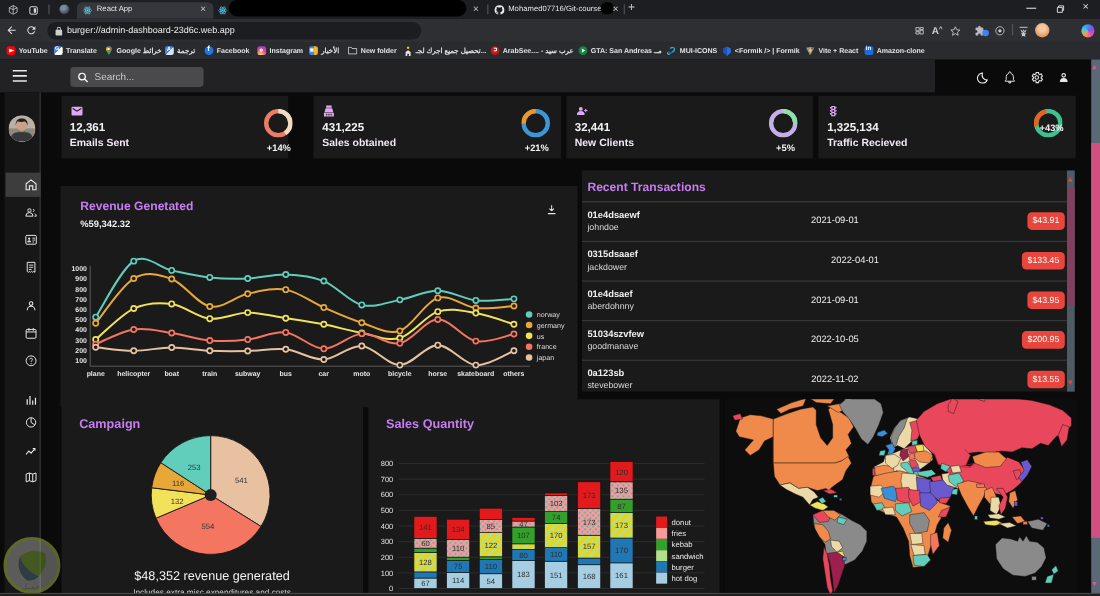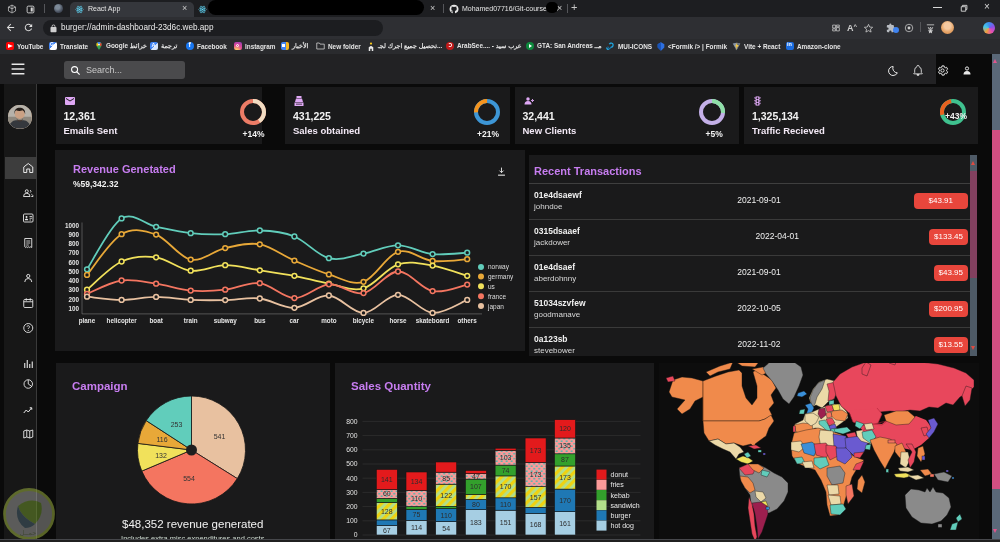--- a/index.html
+++ b/index.html
@@ -9,21 +9,21 @@
 
 #tabbar{left:0;top:0;width:1000px;height:17px;background:#1d1e21;}
 #addrbar{left:0;top:17px;width:1000px;height:22px;background:#2e2f33;}
 #bookbar{left:0;top:39px;width:1000px;height:14.5px;background:#2a2b2e;}
 .tab{top:2px;height:14.5px;border-radius:5px 5px 0 0;}
 .tabtxt{color:#e6e6e6;font-size:7px;line-height:14.5px;white-space:nowrap;}
 .bk{display:inline-flex;align-items:center;height:14.5px;color:#e4e4e4;font-size:6.4px;font-weight:bold;white-space:nowrap;}
 .bk svg,.bk .fv{margin-right:3px;}
 .fv{width:8px;height:8px;border-radius:2px;display:inline-block;}
 
-#appbar{left:0;top:53.5px;width:936px;height:30.7px;background:#222224;}
+#appbar{left:0;top:53.5px;width:850px;height:30.7px;background:#222224;}
 #sidebar{left:4px;top:84.2px;width:32.5px;height:457.8px;background:#171717;border-right:1px solid #3a3a3a;}
 .sideicon{left:0;width:32.5px;text-align:center;color:#e8e8e8;}
 .panel{background:#1a1a1b;}
 .ptitle{color:#c77df0;font-weight:bold;font-size:11px;}
 
 #sbtrack{left:992px;top:53.5px;width:7.5px;height:488.5px;background:#5a6878;}
 #sbthumb{left:992px;top:130px;width:7.5px;height:359px;background:#d24f82;}
 
 #botline{left:0;top:538.5px;width:1000px;height:1.5px;background:#46474b;}
 #botfill{left:0;top:540px;width:1000px;height:2px;background:#202020;}
@@ -314,21 +314,21 @@
       </svg>
     <div class="statnum">1,325,134</div>
       <div class="statlab">Traffic Recieved</div>
     <svg class="abs" style="left:195.5px;top:11.5px" width="26" height="26" viewBox="0 0 26 26">
       <circle cx="13" cy="13" r="11" fill="none" stroke="#3fc18f" stroke-width="4"></circle>
       <circle cx="13" cy="13" r="11" fill="none" stroke="#e8611f" stroke-width="4" stroke-dasharray="18.24 69.12" transform="rotate(165 13 13)"></circle>
     </svg>
     <div class="statpct" style="left:201px;top:24px">+43%</div>
   </div>
 
-  <div class="abs panel" style="left:55px;top:150px;width:470px;height:201px">
+  <div class="abs panel" style="left:55px;top:169px;width:470px;height:201px">
     <div class="abs ptitle" style="left:18px;top:13px">Revenue Genetated</div>
     <div class="abs" style="left:18px;top:29px;color:#f0f0f0;font-weight:bold;font-size:8.5px">%59,342.32</div>
     <svg class="abs" style="left:441px;top:16px" width="11" height="11" viewBox="0 0 24 24">
         <path d="M12 3.5v11m0 0 4.5-4.5M12 14.5 7.5 10" fill="none" stroke="#e8e8e8" stroke-width="2"></path>
         <path d="M4.5 20h15" stroke="#e8e8e8" stroke-width="2.4"></path>
       </svg>
     <svg class="abs" style="left:0px;top:55px" width="470" height="146" viewBox="55 210 470 146">
       <g stroke="#6f6f6f" stroke-width="0.7" fill="none">
           <path d="M82 227.5v91.5M82 318.9h400"></path>
         </g>
@@ -443,21 +443,21 @@
   </div>
 
   <div class="abs panel" style="left:529px;top:155px;width:448px;height:201px">
     <div class="abs ptitle" style="left:5px;top:10px">Recent Transactions</div>
     <div class="abs" style="left:0;top:27.5px;width:448px;height:1px;background:#3f3f3f"></div>
     <div>
         <div class="abs" style="left:5px;top:35px;color:#f0f0f0;font-weight:bold;font-size:8.5px">01e4dsaewf</div>
 <div class="abs" style="left:5px;top:47px;color:#d9d9d9;font-size:8px">johndoe</div>
 <div class="abs" style="left:190px;top:39.5px;width:80px;text-align:center;color:#efefef;font-size:8.5px">2021-09-01</div>
 <div class="abs" style="left:404px;top:37.5px;width:35px;transform:translateX(-100%);"></div>
-<div class="abs" style="right:9px;top:37.5px;background:#e8463c;border-radius:4px;color:#fff;font-size:8px;padding:4px 15px;line-height:1">$43.91</div>
+<div class="abs" style="right:9px;top:37.5px;background:#e8463c;border-radius:4px;color:#fff;font-size:8px;padding:4px 5px;line-height:1">$43.91</div>
 <div class="abs" style="left:0;top:64px;width:448px;height:1px;background:#3a3a3a"></div>
 <div class="abs" style="left:5px;top:71px;color:#f0f0f0;font-weight:bold;font-size:8.5px">0315dsaaef</div>
 <div class="abs" style="left:5px;top:83px;color:#d9d9d9;font-size:8px">jackdower</div>
 <div class="abs" style="left:190px;top:75.5px;width:80px;text-align:right;color:#efefef;font-size:8.5px">2022-04-01</div>
 <div class="abs" style="left:404px;top:73.5px;width:35px;transform:translateX(-100%);"></div>
 <div class="abs" style="right:9px;top:73.5px;background:#e8463c;border-radius:4px;color:#fff;font-size:8px;padding:4px 5px;line-height:1">$133.45</div>
 <div class="abs" style="left:0;top:100px;width:448px;height:1px;background:#3a3a3a"></div>
 <div class="abs" style="left:5px;top:107px;color:#f0f0f0;font-weight:bold;font-size:8.5px">01e4dsaef</div>
 <div class="abs" style="left:5px;top:119px;color:#d9d9d9;font-size:8px">aberdohnny</div>
 <div class="abs" style="left:190px;top:111.5px;width:80px;text-align:center;color:#efefef;font-size:8.5px">2021-09-01</div>

